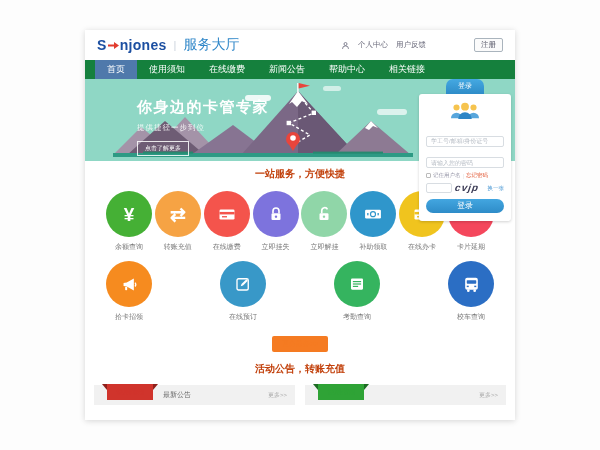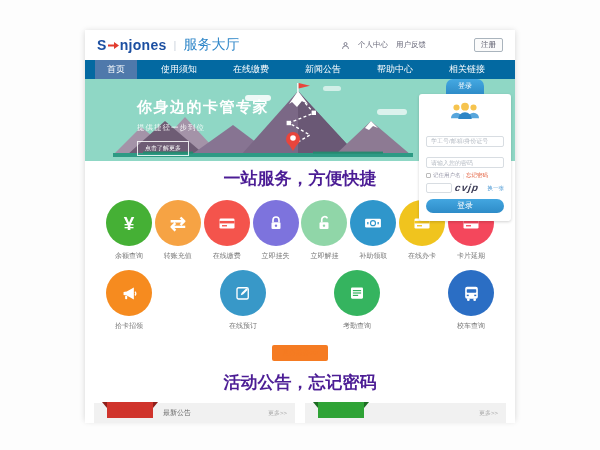--- a/index.html
+++ b/index.html
@@ -13,21 +13,21 @@
   .logo { display:flex; align-items:center; cursor:pointer; }
   .logo .lp,.logo .ls { font-size:14px; font-weight:bold; color:#1c4fa1; letter-spacing:.3px; }
   .logo svg { margin:0 1px; }
   .hdr-div { color:#ccd4dd; font-size:11px; margin:0 7px; }
   .site-name { color:#2e86c8; font-size:14px; }
   .hdr-right { margin-left:auto; display:flex; align-items:center; gap:8px; font-size:7.5px; color:#667; }
   .hdr-right a { color:#667; text-decoration:none; cursor:pointer; }
   .reg-btn { border:1px solid #aab4bd; border-radius:2px; padding:1px 6px; color:#556; cursor:pointer; background:#fbfbfb;margin-left:40px; }
 
   
-  .nav { height:19px; background:#0369a1; display:flex; align-items:stretch; padding-left:10px;gap:12px; }
+  .nav { height:19px; background:#15803d; display:flex; align-items:stretch; padding-left:10px; }
   .nav-item { color:#fff; font-size:9px; line-height:19px; padding:0 12px; text-decoration:none; cursor:pointer; }
   .nav-item.active { background:#4f79ab; }
 
   
   .hero { position:relative; height:82px; background:#8fd7c5; overflow:hidden; }
   .cloud { position:absolute; background:rgba(255,255,255,.85); border-radius:6px; }
   .c1 { width:26px; height:6px; left:160px; top:16px; }
   .c2 { width:18px; height:5px; left:238px; top:7px;  opacity:.7; }
   .c3 { width:30px; height:6px; left:292px; top:30px; opacity:.8; }
   .hero-text { position:absolute; left:52px; top:19px; z-index:2; }
@@ -53,21 +53,21 @@
   .cap-row { display:flex; align-items:center; gap:3px; margin-bottom:2px; }
   .cap-in { width:26px !important; height:10px !important; margin-bottom:0 !important; }
   .cap-img { font-size:10px; font-weight:bold; font-style:italic; color:#3b3b55; transform:skewX(-8deg);
              letter-spacing:1px; line-height:10px; }
   .cap-refresh { font-size:5.5px; color:#3a8fd0; text-decoration:none; cursor:pointer; margin-left:auto; }
   .login-btn { margin-top:6px; height:14px; border-radius:7px; background:linear-gradient(#43a6e0,#2e8cc8);
                color:#fff; font-size:8px; text-align:center; line-height:14px; cursor:pointer; }
 
   
   .services { padding-top:6px; background:#fff; }
-  .sec-title { font-size:17px; color:#4c1d95; text-align:center; font-weight:bold; margin-bottom:10px; }
+  .sec-title { font-size:10px; color:#c2410c; text-align:center; font-weight:bold; margin-bottom:10px; }
   .svc-grid { display:flex; flex-wrap:wrap; justify-content:space-between; padding:0 21px; }
   .svc { width:46px; display:flex; flex-direction:column; align-items:center; margin-bottom:9px; cursor:pointer; }
   .circle { width:46px; height:46px; border-radius:50%; display:flex; align-items:center; justify-content:center; }
   .glyph { color:#fff; font-size:19px; font-weight:bold; line-height:1; }
   .svc-label { font-size:7px; color:#777; margin-top:5px; white-space:nowrap; }
   .more-wrap { text-align:center; margin:1px 0 10px; }
   .more-btn { display:inline-block; color:#fff; font-size:7px; padding:3px 10px; border-radius:2px; cursor:pointer; }
 
   
   .announce { background:#fff; }
@@ -304,21 +304,21 @@
         </span>
         <span class="svc-label">校车查询</span>
       </div>
     </div>
     <div class="more-wrap">
       <span class="more-btn" style="background: rgb(245, 123, 34); color: rgb(245, 123, 34);">更多服务&gt;&gt;</span>
     </div>
   </section>
 
   <section class="announce">
-    <h2 class="sec-title ann-title">活动公告，忘记密码</h2>
+    <h2 class="sec-title ann-title">活动公告，转账充值</h2>
     <div class="ann-bar">
       <div class="ann-col">
         <span class="ribbon red" style="background: rgb(208, 52, 44); color: rgb(208, 52, 44);">使用须知</span>
         <span class="ann-tab">最新公告</span>
         <a class="more-link">更多&gt;&gt;</a>
       </div>
       <div class="ann-col">
         <span class="ribbon green" style="background: rgb(47, 163, 54); color: rgb(47, 163, 54);">使用指南</span>
         <a class="more-link">更多&gt;&gt;</a>
       </div>

